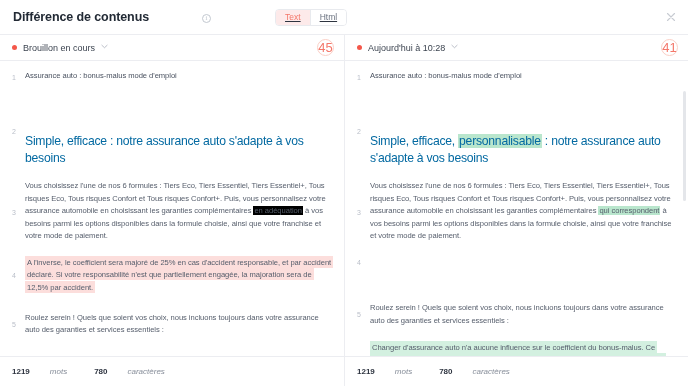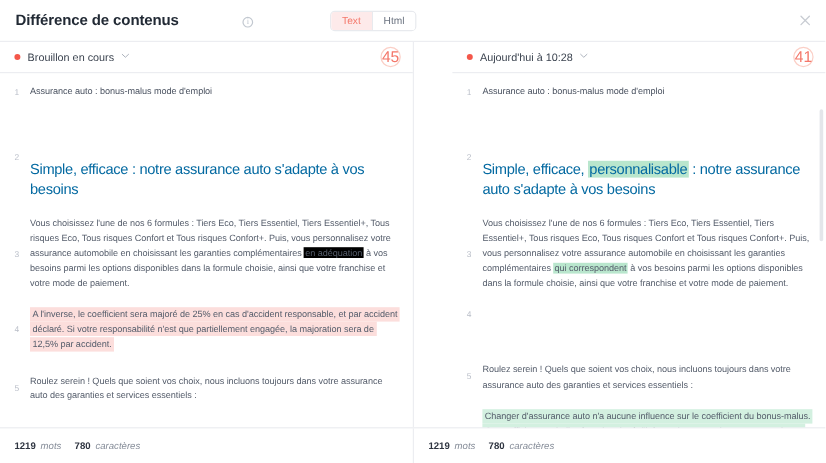--- a/index.html
+++ b/index.html
@@ -53,20 +53,21 @@
     position: relative;
     top: 1px;
   }
   .seg-toggle {
     margin-left: 16px;
     display: flex;
     border: 1px solid #e8eaee;
     border-radius: 4px;
     overflow: hidden;
     height: 17px;
+    text-decoration: underline;
   }
   .seg-btn {
     font-size: 8.5px;
     padding: 0 9px;
     display: flex;
     align-items: center;
     background: #ffffff;
     color: #6b7380;
     cursor: pointer;
     border: none;
@@ -95,21 +96,21 @@
     border-top: 1px solid #ecedf1;
     min-height: 0;
   }
   .pane {
     width: 344px;
     display: flex;
     flex-direction: column;
     min-height: 0;
     position: relative;
   }
-  .pane.right { border-left: 1px solid #ecedf1; padding-left: 32px; }
+  .pane.right { border-left: 1px solid #ecedf1; }
 
   .pane-head {
     height: 26px;
     flex: 0 0 26px;
     display: flex;
     align-items: center;
     padding: 0 10px 0 12px;
     border-bottom: 1px solid #ecedf1;
     position: relative;
   }
@@ -208,21 +209,21 @@
     flex: 0 0 30px;
     height: 30px;
     display: flex;
     border-top: 1px solid #ecedf1;
   }
   .foot-cell {
     width: 344px;
     display: flex;
     align-items: center;
     padding-left: 12px;
-    gap: 4px;
+    gap: 20px;
   }
   .foot-cell.right { border-left: 1px solid #ecedf1; }
   .fnum { font-size: 8px; font-weight: bold; color: #2e3440; }
   .funit { font-size: 8px; color: #858c98; margin-right: 7px; font-style: italic; }
 
   
   .scrollbar {
     position: absolute;
     right: 2px;
     top: 30px;

